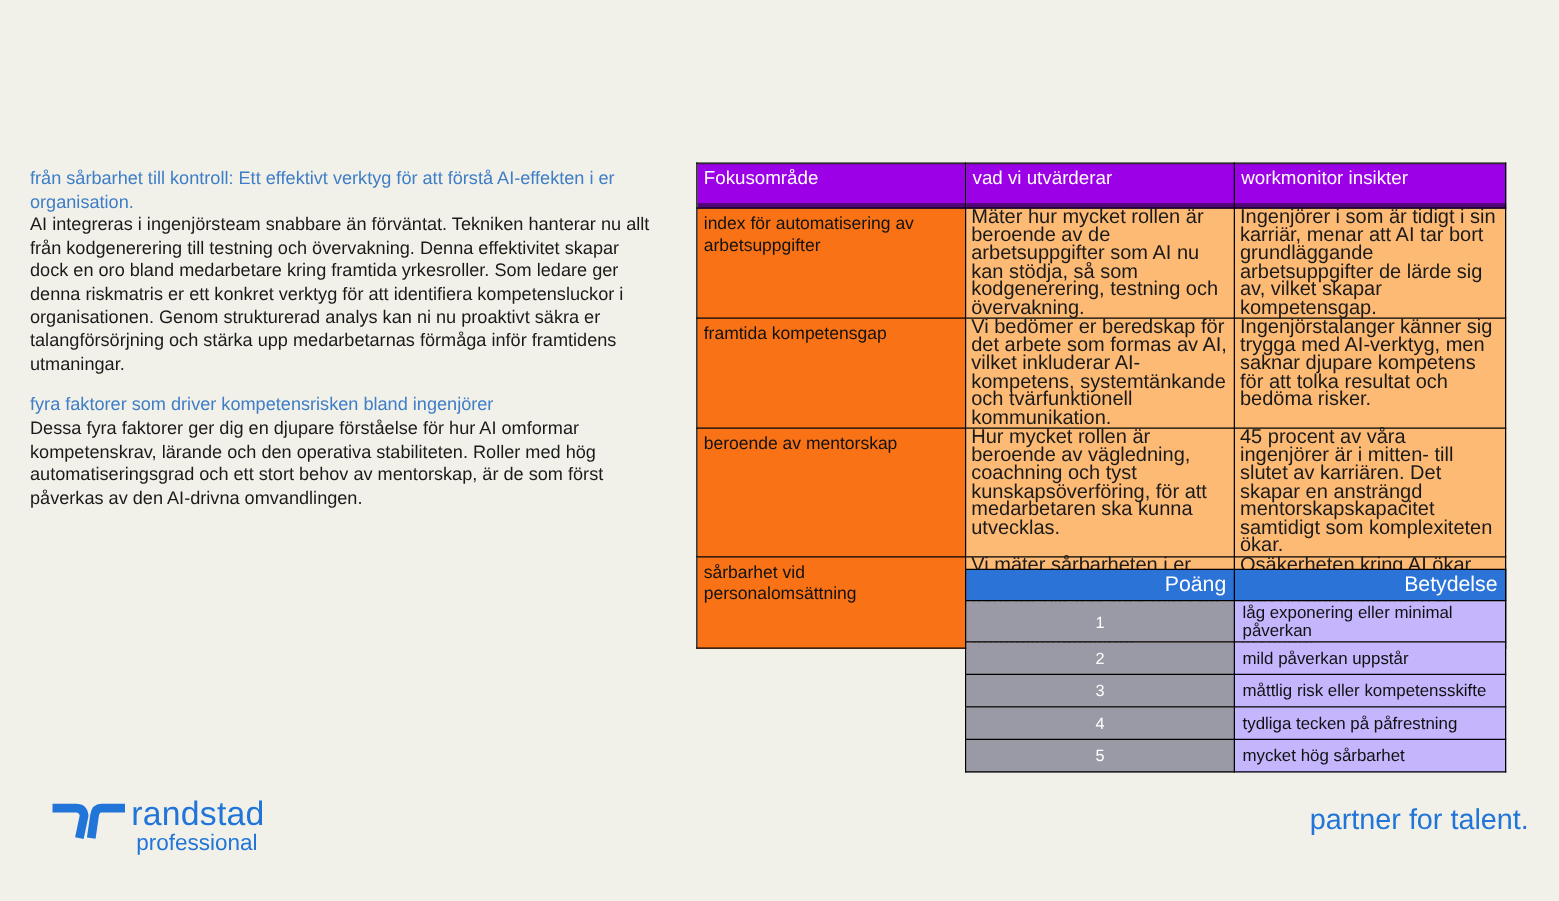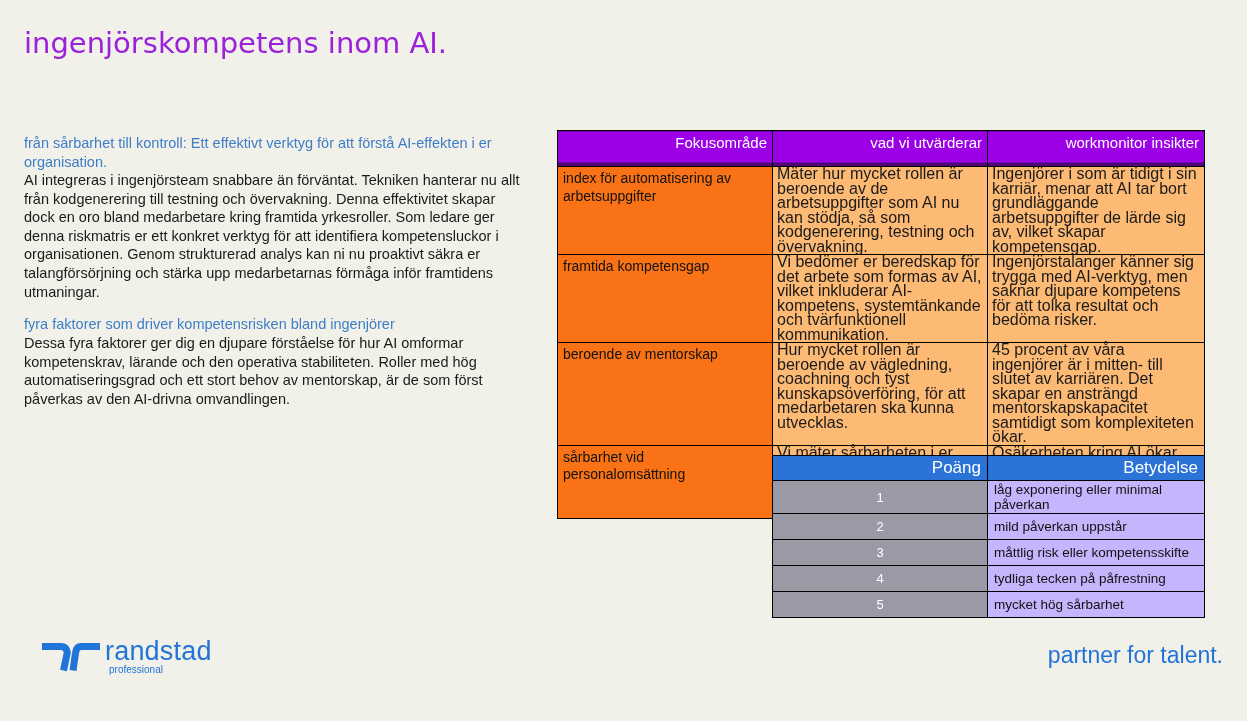--- a/index.html
+++ b/index.html
@@ -32,21 +32,21 @@
   .body-2{top:334px;}
 
   
   table.risk{
     position:absolute;left:557px;top:130px;width:647px;
     border-collapse:collapse;table-layout:fixed;
     font-family:"Liberation Sans",sans-serif;
   }
   table.risk th{
     background:linear-gradient(#9B00E6 calc(100% - 4px), #4F0676 calc(100% - 4px));
-    color:#FFFFFF;font-weight:normal;text-align:right;
+    color:#FFFFFF;font-weight:normal;text-align:left;
     font-size:15px;padding:3px 5px 14px 5px;height:18px;
     vertical-align:top;border:1px solid #000;
   }
   table.risk td{
     border:1px solid #000;vertical-align:top;
     background:#fdba74;padding:0 4px;
     font-size:16px;line-height:14.5px;
   }
   table.risk td.focus{
     background:#f97316;font-size:14px;line-height:17.5px;
@@ -77,34 +77,33 @@
   }
 
   
   .logo-mark{position:absolute;left:40px;top:641px;}
   .brand-name{
     position:absolute;left:105px;top:636px;
     font-size:27px;color:#2175D9;letter-spacing:0.2px;
   }
   .brand-sub{
     position:absolute;left:109px;top:664px;
-    font-size:10px;color:#2175D9;
+    font-size:18px;color:#2175D9;
   }
   .tagline{
     position:absolute;right:24px;top:642px;
     font-size:23px;color:#2175D9;
   }
 </style>
 </head>
 <body>
 
 <div>
 
   <div class="title">
-    <div>ingenjörskompetens inom AI.</div>
   </div>
 
   <div class="lead">från sårbarhet till kontroll: Ett effektivt verktyg för att förstå AI-effekten i er organisation.</div>
 
   <div class="body-text body-1">AI integreras i ingenjörsteam snabbare än förväntat. Tekniken hanterar nu allt från kodgenerering till testning och övervakning. Denna effektivitet skapar dock en oro bland medarbetare kring framtida yrkesroller. Som ledare ger denna riskmatris er ett konkret verktyg för att identifiera kompetensluckor i organisationen. Genom strukturerad analys kan ni nu proaktivt säkra er talangförsörjning och stärka upp medarbetarnas förmåga inför framtidens utmaningar.</div>
 
   <div class="factors-heading">fyra faktorer som driver kompetensrisken bland ingenjörer</div>
 
   <div class="body-text body-2">Dessa fyra faktorer ger dig en djupare förståelse för hur AI omformar kompetenskrav, lärande och den operativa stabiliteten. Roller med hög automatiseringsgrad och ett stort behov av mentorskap, är de som först påverkas av den AI-drivna omvandlingen.</div>
 

